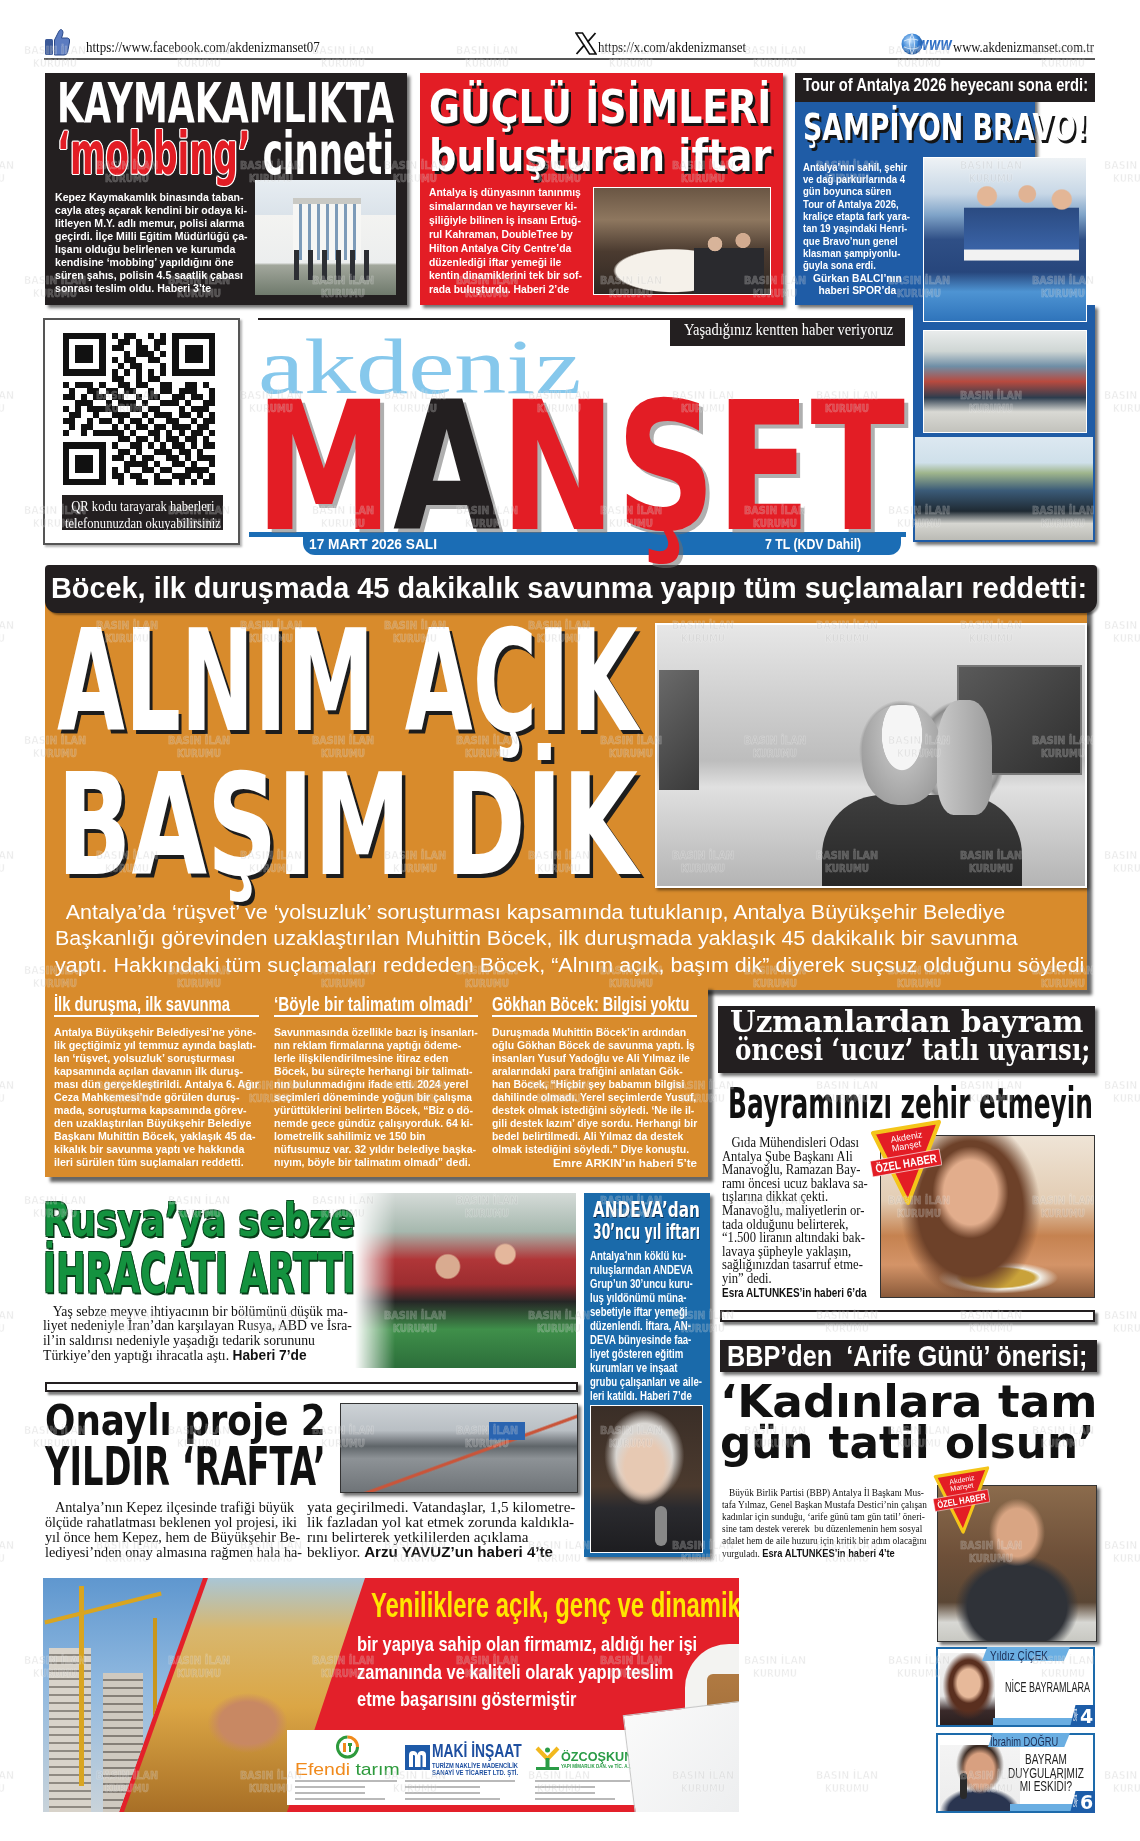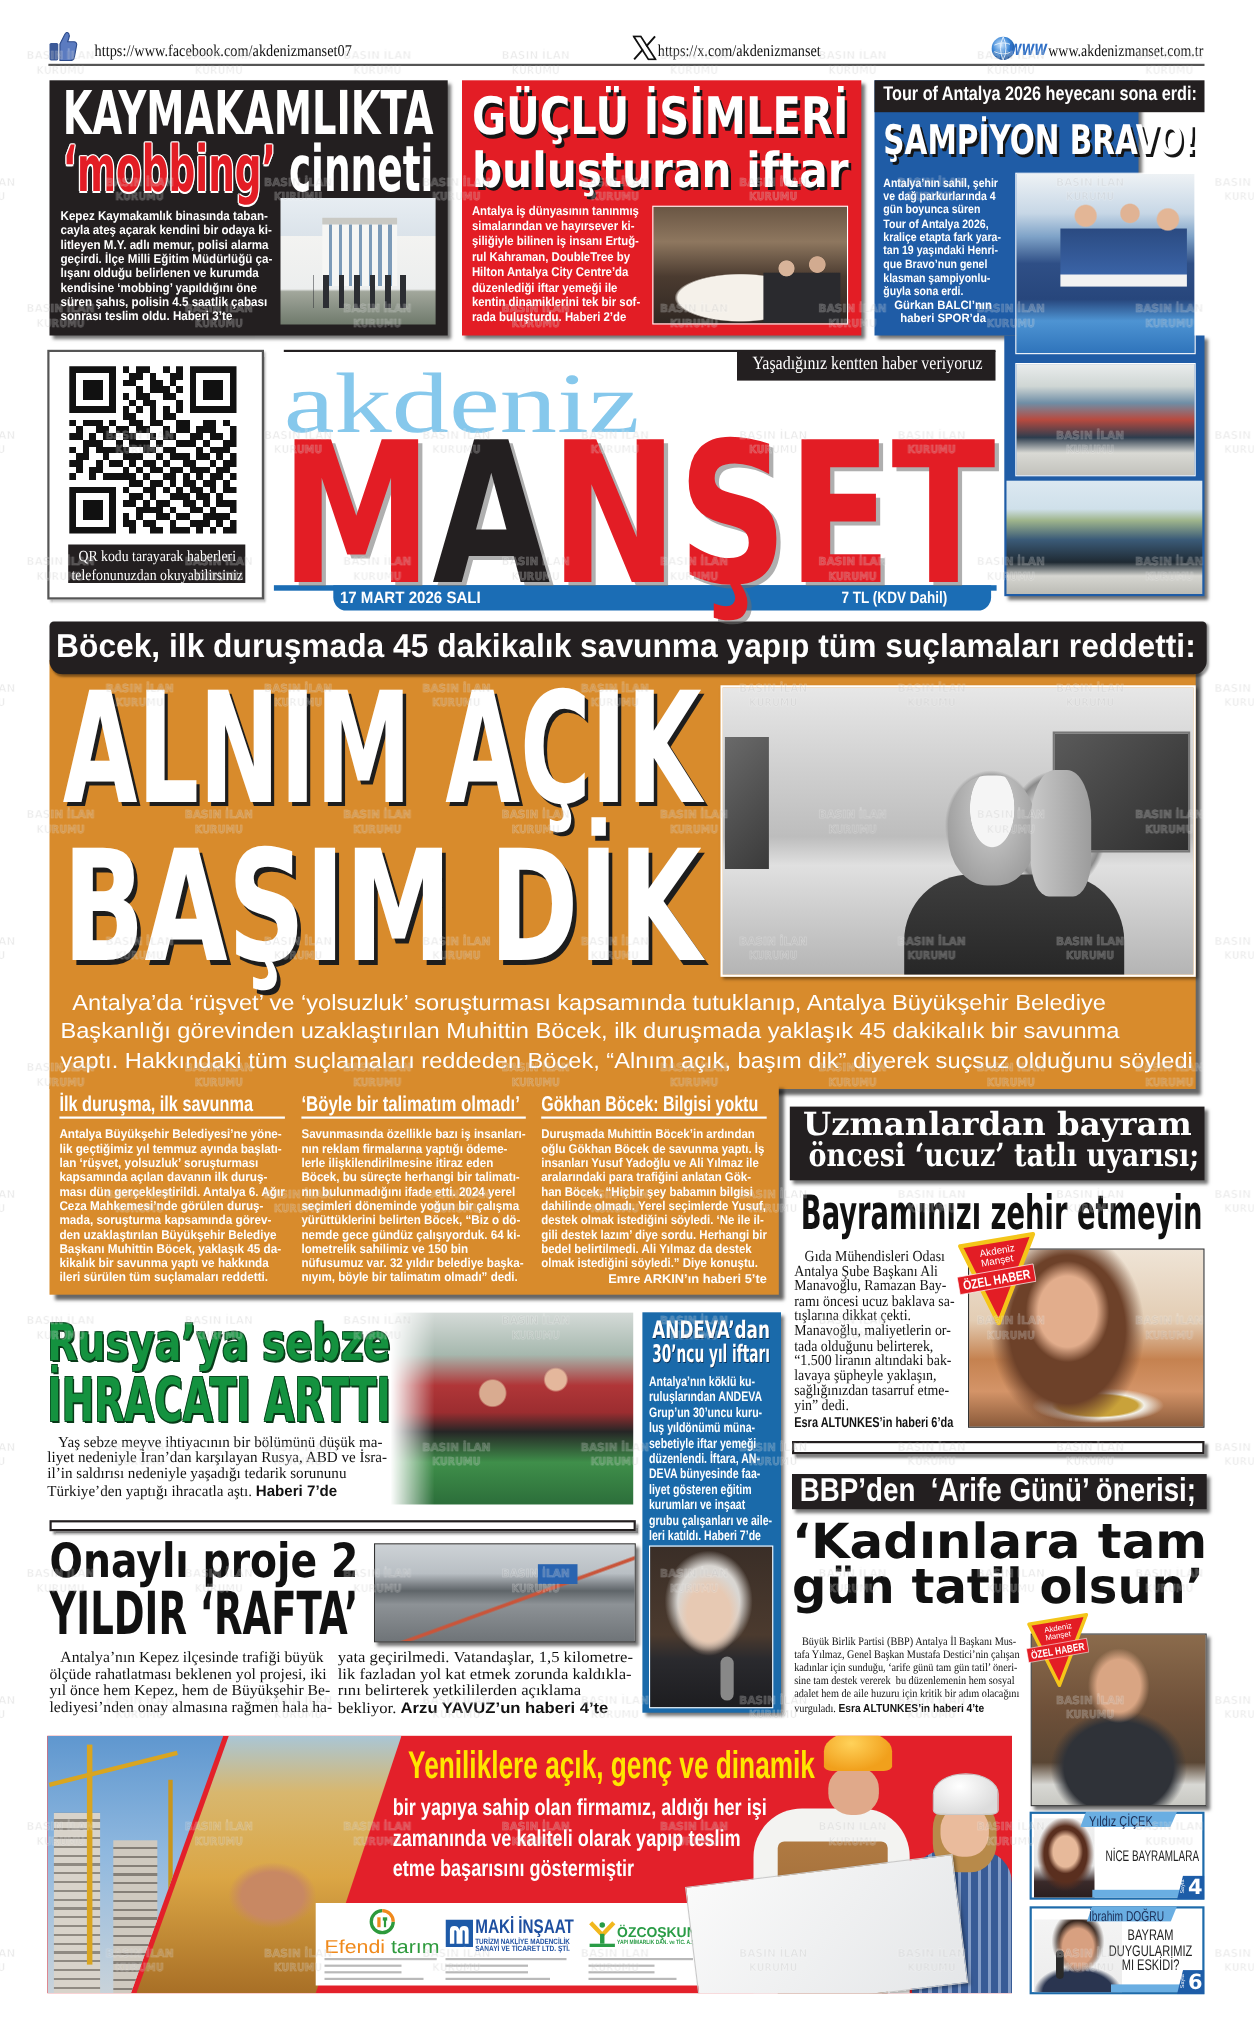--- a/index.html
+++ b/index.html
@@ -276,21 +276,21 @@
   <svg class="a" style="left:933px;top:1460px;width:57px;height:80px" viewBox="0 0 72 85">
     <polygon points="3,13 69,2 38,83" fill="#e31d25" stroke="#f4c51a" stroke-width="4" stroke-linejoin="round"></polygon>
     <text x="37" y="20" font-size="9" fill="#fff" text-anchor="middle" transform="rotate(-10 37 20)" font-family="Liberation Sans, sans-serif">Akdeniz</text>
     <text x="37" y="29" font-size="9" fill="#fff" text-anchor="middle" transform="rotate(-10 37 29)" font-family="Liberation Sans, sans-serif">Manşet</text>
     <g transform="rotate(-10 36 43)">
       <rect x="1" y="35" width="70" height="16" fill="#e31d25" stroke="#fff" stroke-width="0.6"></rect>
       <text x="36" y="47.5" font-size="12" font-weight="bold" fill="#fff" text-anchor="middle" font-family="Liberation Sans, sans-serif" textLength="62" lengthAdjust="spacingAndGlyphs">ÖZEL HABER</text>
     </g>
   </svg>
 
-  <div class="ph" style="left:43px;top:1578px;width:877px;height:234px;background:#e3202a">
+  <div class="ph" style="left:43px;top:1578px;width:696px;height:234px;background:#e3202a">
     <div class="ph" style="left:0;top:0;width:170px;height:234px;clip-path:polygon(0 0,160px 0,76px 234px,0 234px);background:linear-gradient(180deg,#5f97cf 0%,#8fb8df 45%,#c9d3da 100%)">
       <div class="a" style="left:6px;top:70px;width:42px;height:164px;background:repeating-linear-gradient(180deg,#d8d3ca 0 6px,#8f8a82 6px 8px)"></div>
       <div class="a" style="left:60px;top:95px;width:40px;height:139px;background:repeating-linear-gradient(180deg,#cfc9bf 0 6px,#857f77 6px 8px)"></div>
       <div class="a" style="left:36px;top:8px;width:5px;height:200px;background:#d9a520"></div>
       <div class="a" style="left:0;top:28px;width:120px;height:4px;background:#d9a520;transform:rotate(-14deg)"></div>
       <div class="a" style="left:110px;top:40px;width:4px;height:160px;background:#c9961c"></div>
     </div>
     <div class="ph" style="left:0;top:0;width:330px;height:234px;clip-path:polygon(165px 0,322px 0,244px 234px,81px 234px);background:radial-gradient(ellipse 40px 30px at 62% 62%,#c88863 0 70%,transparent 100%),linear-gradient(180deg,#a9c6d6 0%,#d8b76e 22%,#dba645 55%,#a86f26 100%)"></div>
 
     <div class="fit cd" style="left: 328px; top: 9px; font-size: 35px; color: rgb(255, 230, 0); transform: scaleX(0.6814);">Yeniliklere açık, genç ve dinamik</div>

